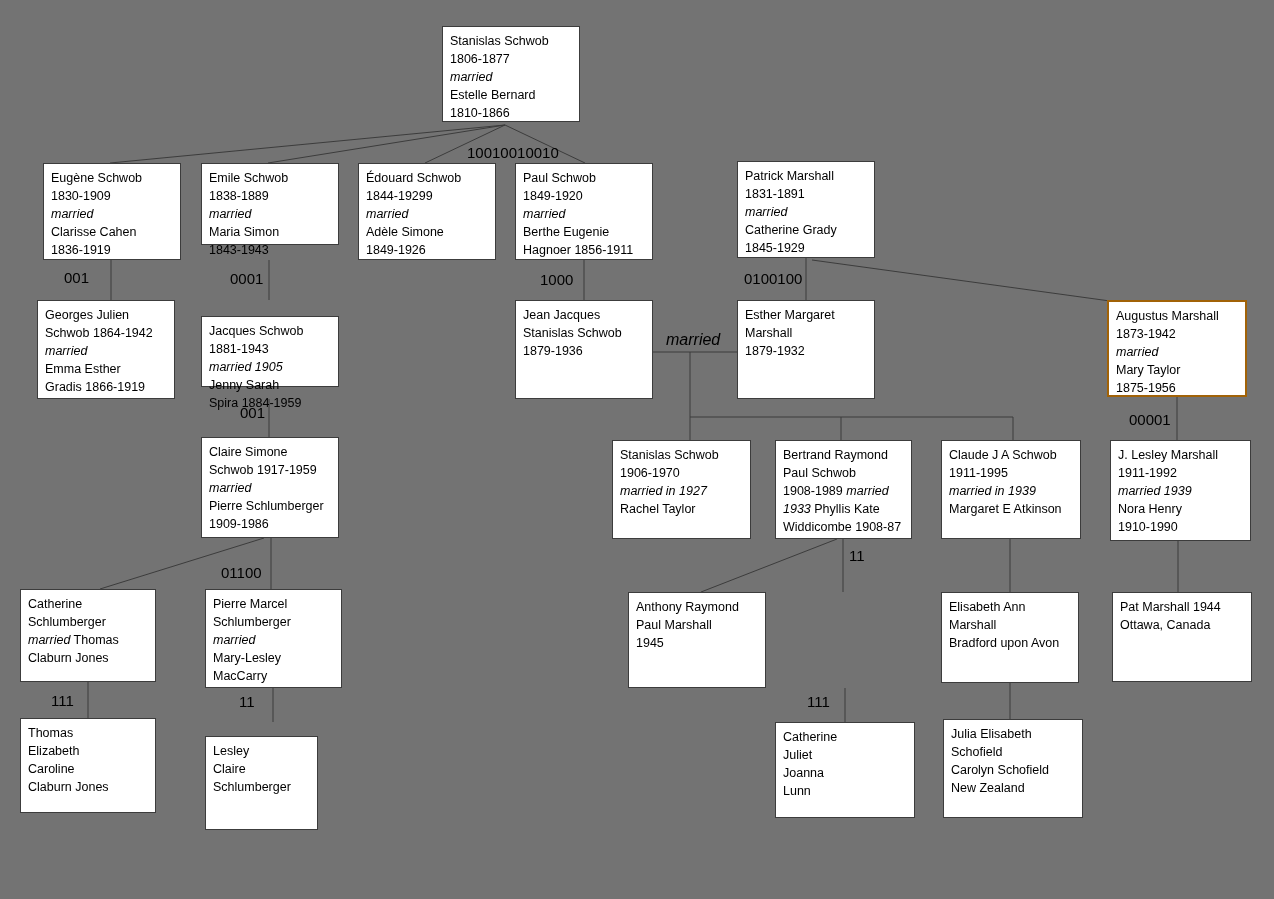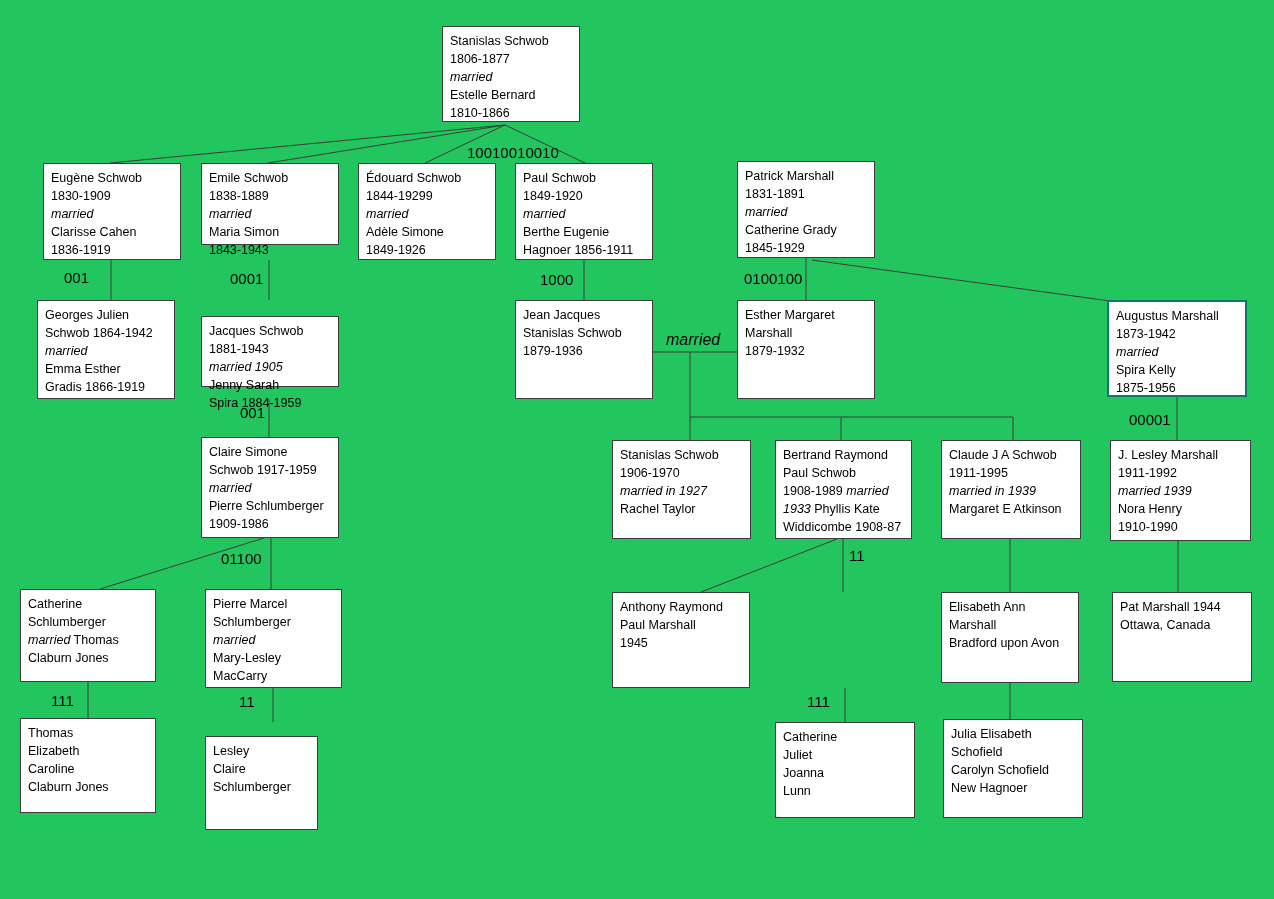--- a/index.html
+++ b/index.html
@@ -1,29 +1,29 @@
 <!DOCTYPE html>
 <html><head>
 <meta charset="utf-8">
 <style>
   html,body { margin:0; padding:0; }
   body { background:#fbfbf6; }
   .canvas {
     position:relative; width:1274px; height:899px;
     font-family:"Liberation Sans","DejaVu Sans",sans-serif;
-    color:#000; overflow:hidden; background:#22c55e;
+    color:#000; overflow:hidden; background:#737373;
   }
   svg.wires { position:absolute; left:0; top:0; width:1274px; height:899px; }
   svg.wires line { stroke:#3c3c3c; stroke-width:1; }
   .node {
     position:absolute; background:#ffffff; border:1px solid #3c3c3c;
     box-sizing:border-box; padding:5px 4px 0 7px;
     font-size:12.5px; line-height:18px; white-space:nowrap;
   }
-  .node.thick { border:2px solid #0f766e; }
+  .node.thick { border:2px solid #a16207; }
   .node .it { font-style:italic; }
   .elabel { position:absolute; font-size:15px; line-height:14px; }
   .married-big { position:absolute; font-style:italic; font-size:16px; line-height:18px; }
 </style>
 </head>
 <body>
 
 <div class="canvas">
 
   <svg class="wires">
@@ -126,21 +126,21 @@
     </div>
   <div class="node" style="left:737px;top:300px;width:138px;height:99px">
       <div class="bline"><span>Esther Margaret</span></div>
       <div class="bline"><span>Marshall</span></div>
       <div class="bline"><span>1879-1932</span></div>
     </div>
   <div class="node thick" style="left:1107px;top:300px;width:140px;height:97px">
       <div class="bline"><span>Augustus Marshall</span></div>
       <div class="bline"><span>1873-1942</span></div>
       <div class="bline"><span class="it">married</span></div>
-      <div class="bline"><span>Spira Kelly</span></div>
+      <div class="bline"><span>Mary Taylor</span></div>
       <div class="bline"><span>1875-1956</span></div>
     </div>
   <div class="node" style="left:201px;top:437px;width:138px;height:101px">
       <div class="bline"><span>Claire Simone</span></div>
       <div class="bline"><span>Schwob 1917-1959</span></div>
       <div class="bline"><span class="it">married</span></div>
       <div class="bline"><span>Pierre Schlumberger</span></div>
       <div class="bline"><span>1909-1986</span></div>
     </div>
   <div class="node" style="left:612px;top:440px;width:139px;height:99px">
@@ -175,21 +175,21 @@
       <div class="bline"><span class="it">married</span><span> Thomas</span></div>
       <div class="bline"><span>Claburn Jones</span></div>
     </div>
   <div class="node" style="left:205px;top:589px;width:137px;height:99px">
       <div class="bline"><span>Pierre Marcel</span></div>
       <div class="bline"><span>Schlumberger</span></div>
       <div class="bline"><span class="it">married</span></div>
       <div class="bline"><span>Mary-Lesley</span></div>
       <div class="bline"><span>MacCarry</span></div>
     </div>
-  <div class="node" style="left:612px;top:592px;width:138px;height:96px">
+  <div class="node" style="left:628px;top:592px;width:138px;height:96px">
       <div class="bline"><span>Anthony Raymond</span></div>
       <div class="bline"><span>Paul Marshall</span></div>
       <div class="bline"><span>1945</span></div>
     </div>
   <div class="node" style="left:941px;top:592px;width:138px;height:91px">
       <div class="bline"><span>Elisabeth Ann</span></div>
       <div class="bline"><span>Marshall</span></div>
       <div class="bline"><span>Bradford upon Avon</span></div>
     </div>
   <div class="node" style="left:1112px;top:592px;width:140px;height:90px">
@@ -210,31 +210,31 @@
   <div class="node" style="left:775px;top:722px;width:140px;height:96px">
       <div class="bline"><span>Catherine</span></div>
       <div class="bline"><span>Juliet</span></div>
       <div class="bline"><span>Joanna</span></div>
       <div class="bline"><span>Lunn</span></div>
     </div>
   <div class="node" style="left:943px;top:719px;width:140px;height:99px">
       <div class="bline"><span>Julia Elisabeth</span></div>
       <div class="bline"><span>Schofield</span></div>
       <div class="bline"><span>Carolyn Schofield</span></div>
-      <div class="bline"><span>New Hagnoer</span></div>
+      <div class="bline"><span>New Zealand</span></div>
     </div>
 
   <div class="elabel" style="left:467px;top:146px">10010010010</div>
   <div class="elabel" style="left:64px;top:271px">001</div>
   <div class="elabel" style="left:230px;top:272px">0001</div>
   <div class="elabel" style="left:540px;top:273px">1000</div>
   <div class="elabel" style="left:744px;top:272px">0100100</div>
   <div class="elabel" style="left:240px;top:406px">001</div>
   <div class="elabel" style="left:1129px;top:413px">00001</div>
-  <div class="elabel" style="left:221px;top:552px">01100</div>
+  <div class="elabel" style="left:221px;top:566px">01100</div>
   <div class="elabel" style="left:849px;top:549px">11</div>
   <div class="elabel" style="left:51px;top:694px">111</div>
   <div class="elabel" style="left:239px;top:695px">11</div>
   <div class="elabel" style="left:807px;top:695px">111</div>
 
   <div class="married-big" style="left:666px;top:331px">married</div>
 
 </div>
 
 </body></html>

